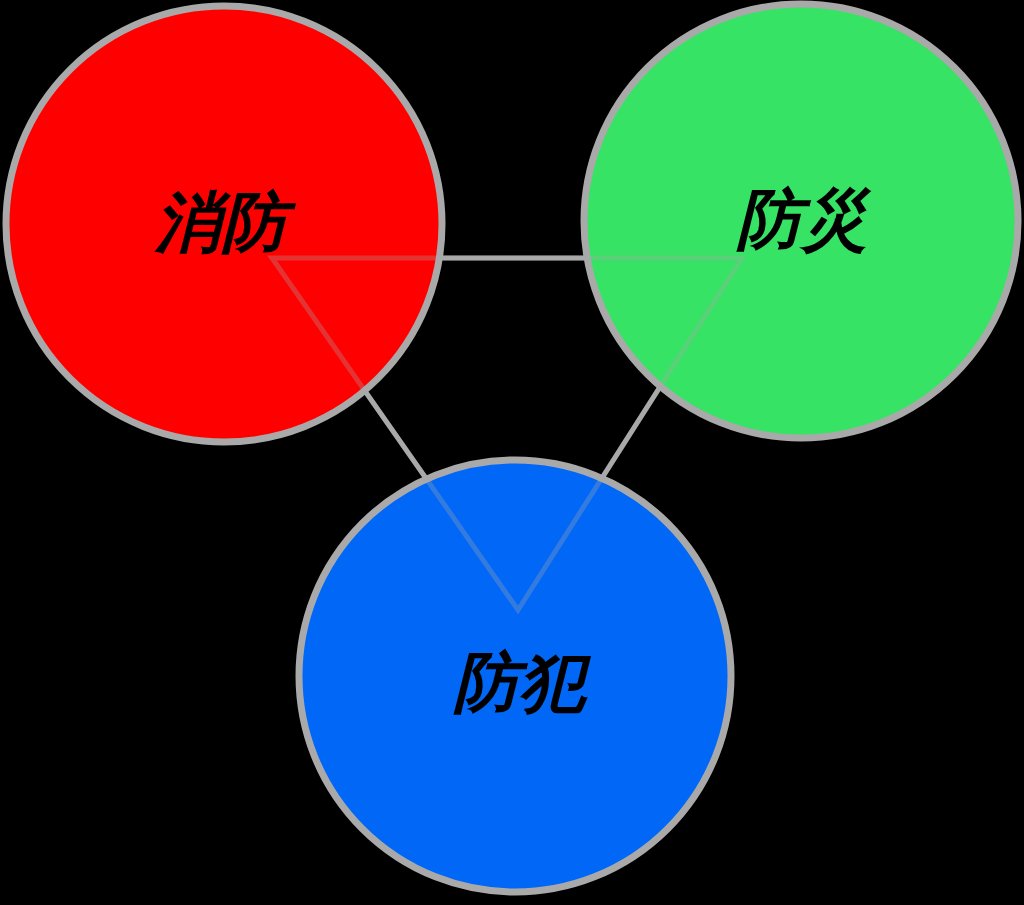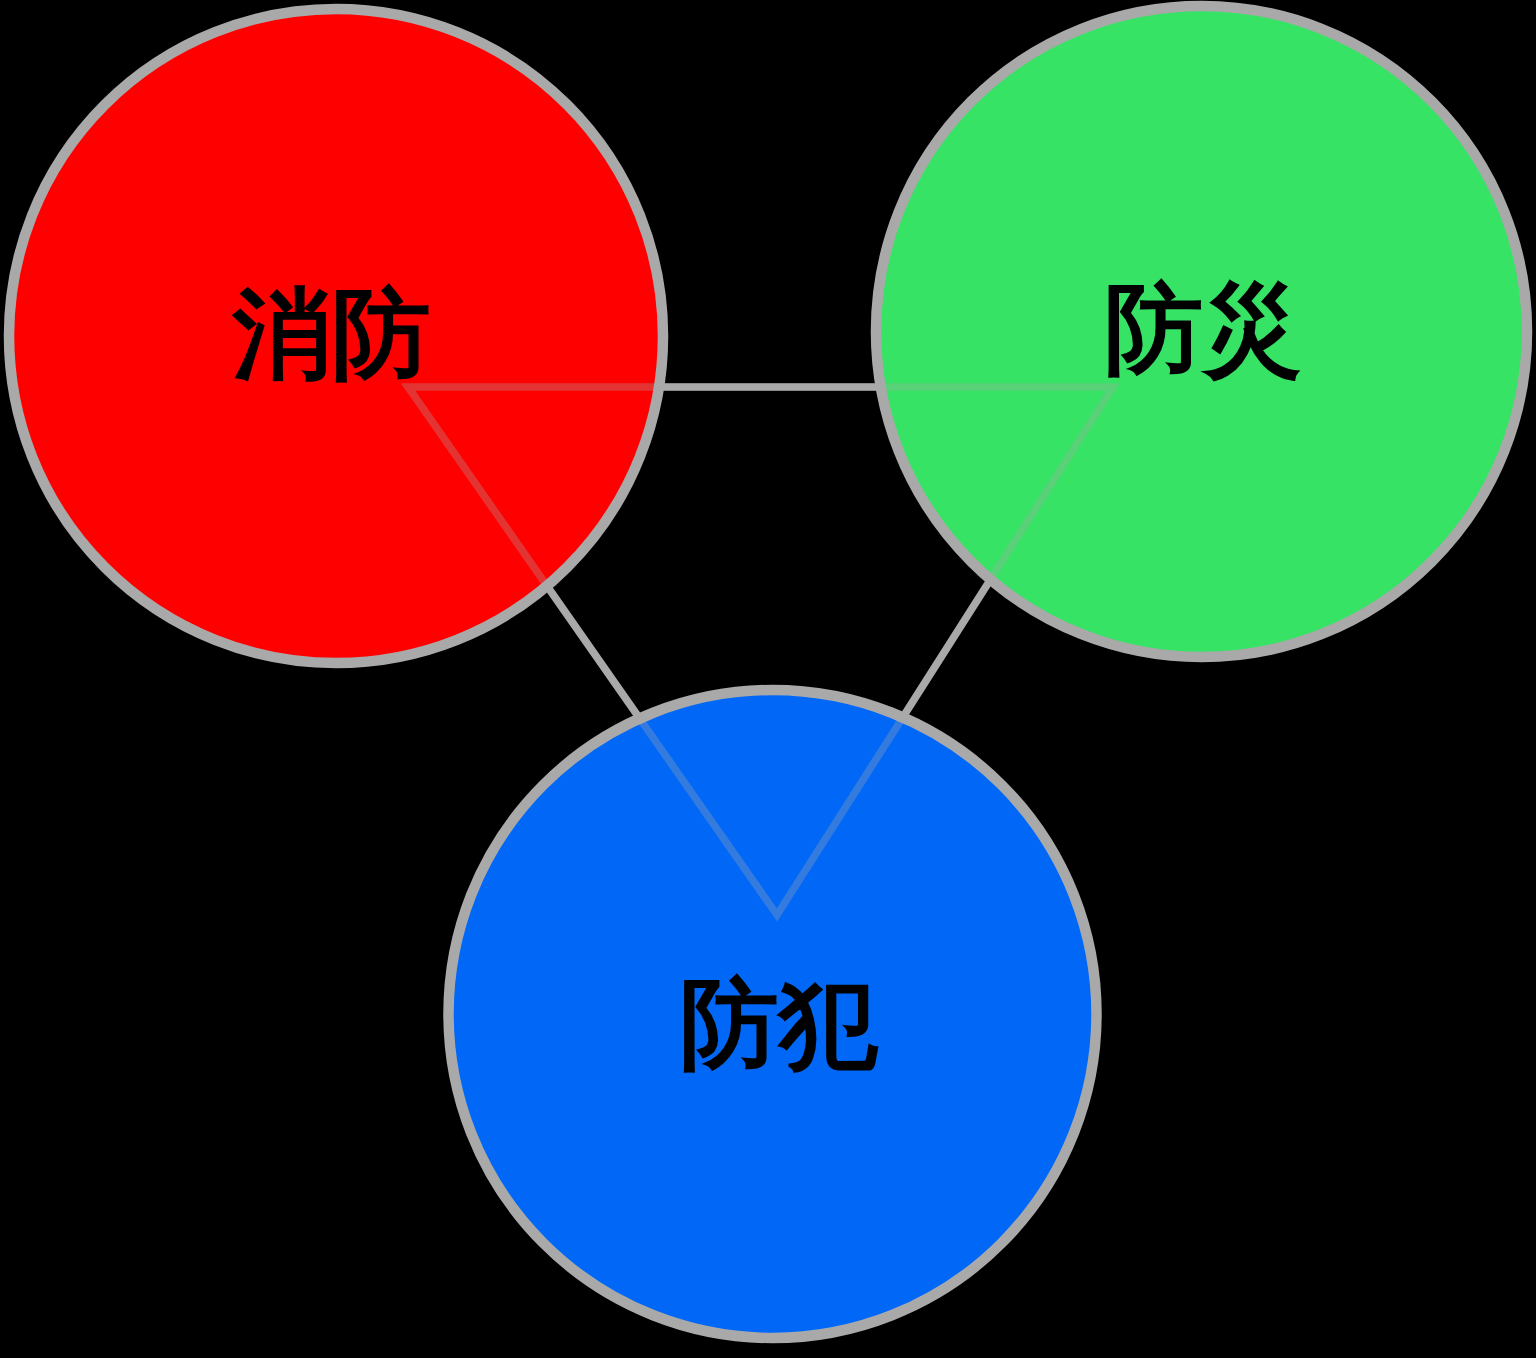--- a/index.html
+++ b/index.html
@@ -9,20 +9,21 @@
     width: 1024px;
     height: 905px;
     overflow: hidden;
     font-family: "Liberation Sans", sans-serif;
   }
   .stage {
     position: relative;
     width: 1024px;
     height: 905px;
     background: #000000;
+    font-style: italic;
   }
   svg { display: block; }
   .connector {
     fill: none;
     stroke: #A9A9A9;
     stroke-width: 5;
   }
   .connector-overlay {
     fill: none;
     stroke: #A9A9A9;

